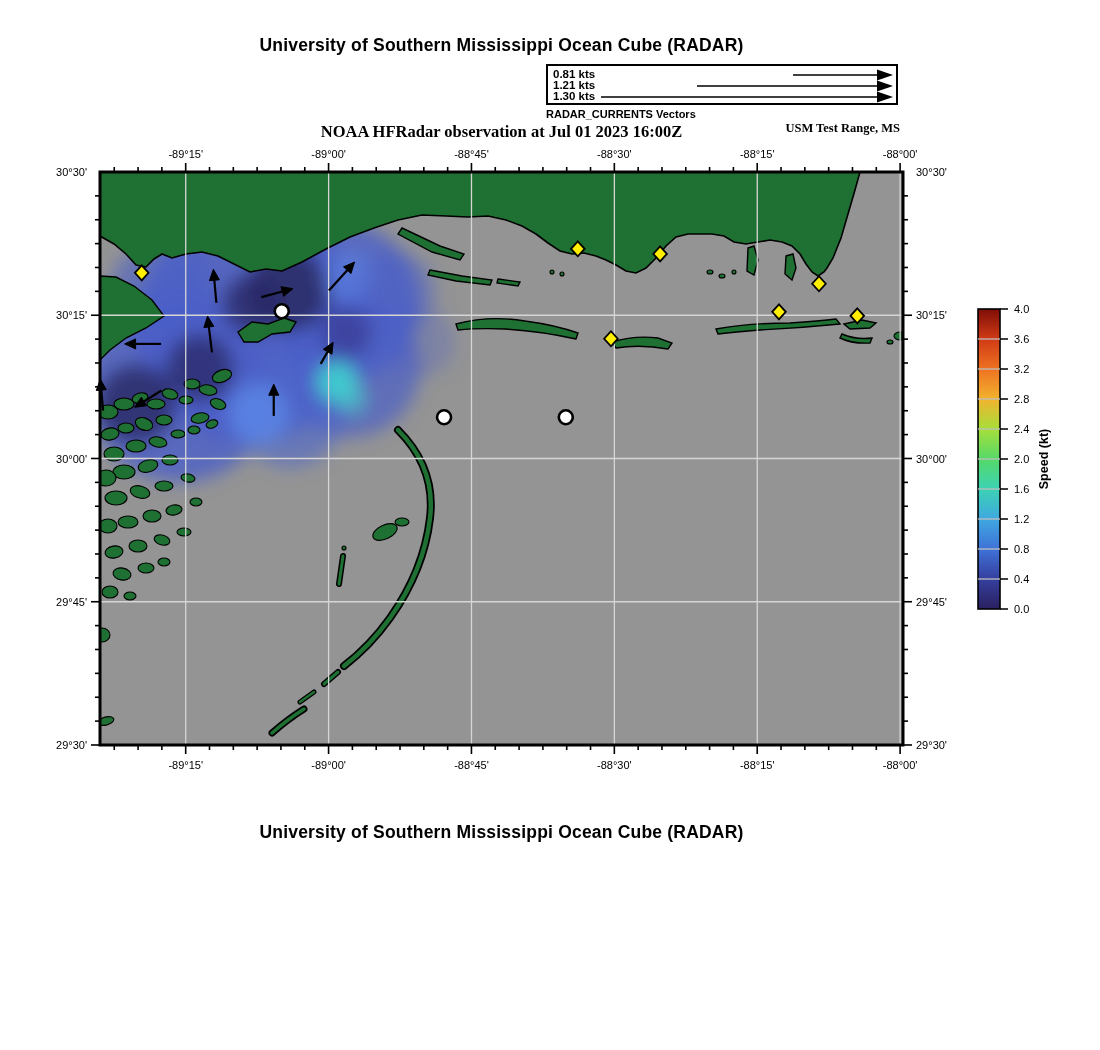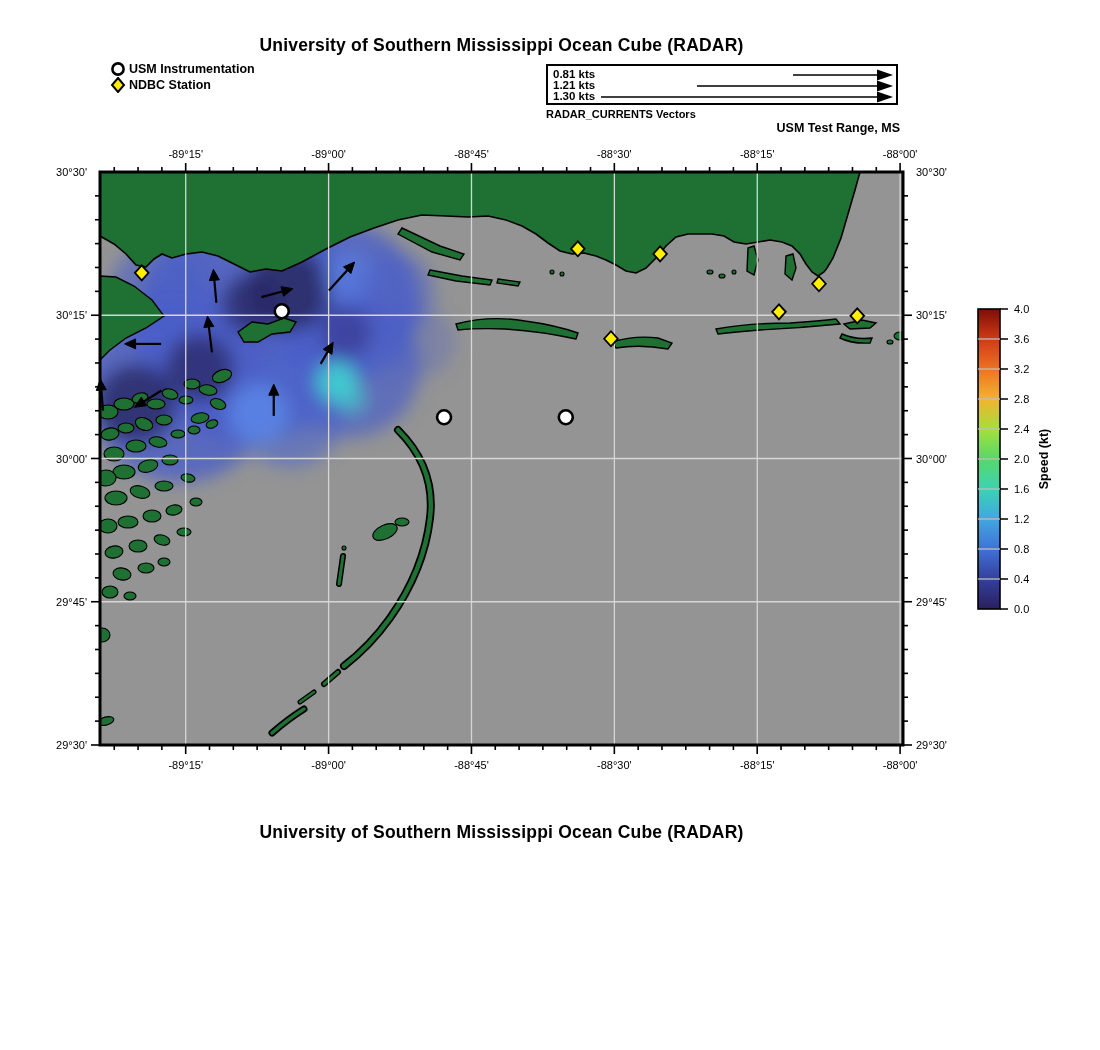--- a/index.html
+++ b/index.html
@@ -13,61 +13,48 @@
   .legend{left:110px;top:37px;}
   .legend-row{display:flex;align-items:center;height:16px;}
   .legend-row svg{display:block;}
   .legend-label{font-size:12.5px;font-weight:bold;margin-left:2px;line-height:16px;}
   .scale-box{left:546px;top:40px;width:348px;height:37px;border:2px solid #000;background:#fff;}
   .scale-label{position:absolute;left:5px;font-size:11.5px;font-weight:bold;line-height:11px;}
   .scale-caption{left:546px;top:84px;font-size:11px;font-weight:bold;}
   .obs-title{left:100px;top:98px;width:803px;text-align:center;
              font-family:"Liberation Serif",serif;font-size:16.5px;font-weight:bold;}
   .range-label{left:700px;top:97px;width:200px;text-align:right;
-               font-family:Liberation Sans, sans-serif;font-size:12.5px;font-weight:bold;}
+               font-family:Liberation Serif, serif;font-size:12.5px;font-weight:bold;}
   svg text{font-family:"Liberation Sans",sans-serif;}
 </style>
 </head>
 <body>
 
 <div class="page">
 
   <div class="abs title-main">University of Southern Mississippi Ocean Cube (RADAR)</div>
 
-  <div class="abs legend">
-    <div class="legend-row">
-      <svg width="17" height="16">
-        <circle cx="8" cy="8" r="5.6" fill="#ffffff" stroke="#000" stroke-width="2.6"></circle>
-      </svg>
-      <span class="legend-label">USM Instrumentation</span>
-    </div>
-    <div class="legend-row">
-      <svg width="17" height="16">
-        <path d="M8 1 L14 8 L8 15 L2 8 Z" fill="#ffee00" stroke="#000" stroke-width="2"></path>
-      </svg>
-      <span class="legend-label">NDBC Station</span>
-    </div>
-  </div>
 
   <div class="abs scale-box">
     <div class="scale-label" style="top:3px">0.81 kts</div>
     <div class="scale-label" style="top:14px">1.21 kts</div>
     <div class="scale-label" style="top:25px">1.30 kts</div>
     <svg id="scale-arrows" width="348" height="37" style="position:absolute;left:0;top:0">
         <line x1="245" y1="9" x2="331" y2="9" stroke="#000" stroke-width="1.6"></line>
         <polygon points="345,9 329,3.5 329,14.5" fill="#000"></polygon>
         <line x1="149" y1="20" x2="331" y2="20" stroke="#000" stroke-width="1.6"></line>
         <polygon points="345,20 329,14.5 329,25.5" fill="#000"></polygon>
         <line x1="53" y1="31" x2="331" y2="31" stroke="#000" stroke-width="1.6"></line>
         <polygon points="345,31 329,25.5 329,36.5" fill="#000"></polygon>
       </svg>
   </div>
 
   <div class="abs scale-caption">RADAR_CURRENTS Vectors</div>
 
+  <div class="abs obs-title">NOAA HFRadar observation at Jul 01 2023 16:00Z</div>
   <div class="abs range-label">USM Test Range, MS</div>
 
   <svg id="figure-svg" class="abs" style="left:0;top:0" width="1100" height="780">
       <defs>
         <filter id="blobBlur" x="-50%" y="-50%" width="200%" height="200%">
           <feGaussianBlur stdDeviation="9"></feGaussianBlur>
         </filter>
         <clipPath id="mapClip">
           <rect x="0" y="0" width="803" height="573"></rect>
         </clipPath>

